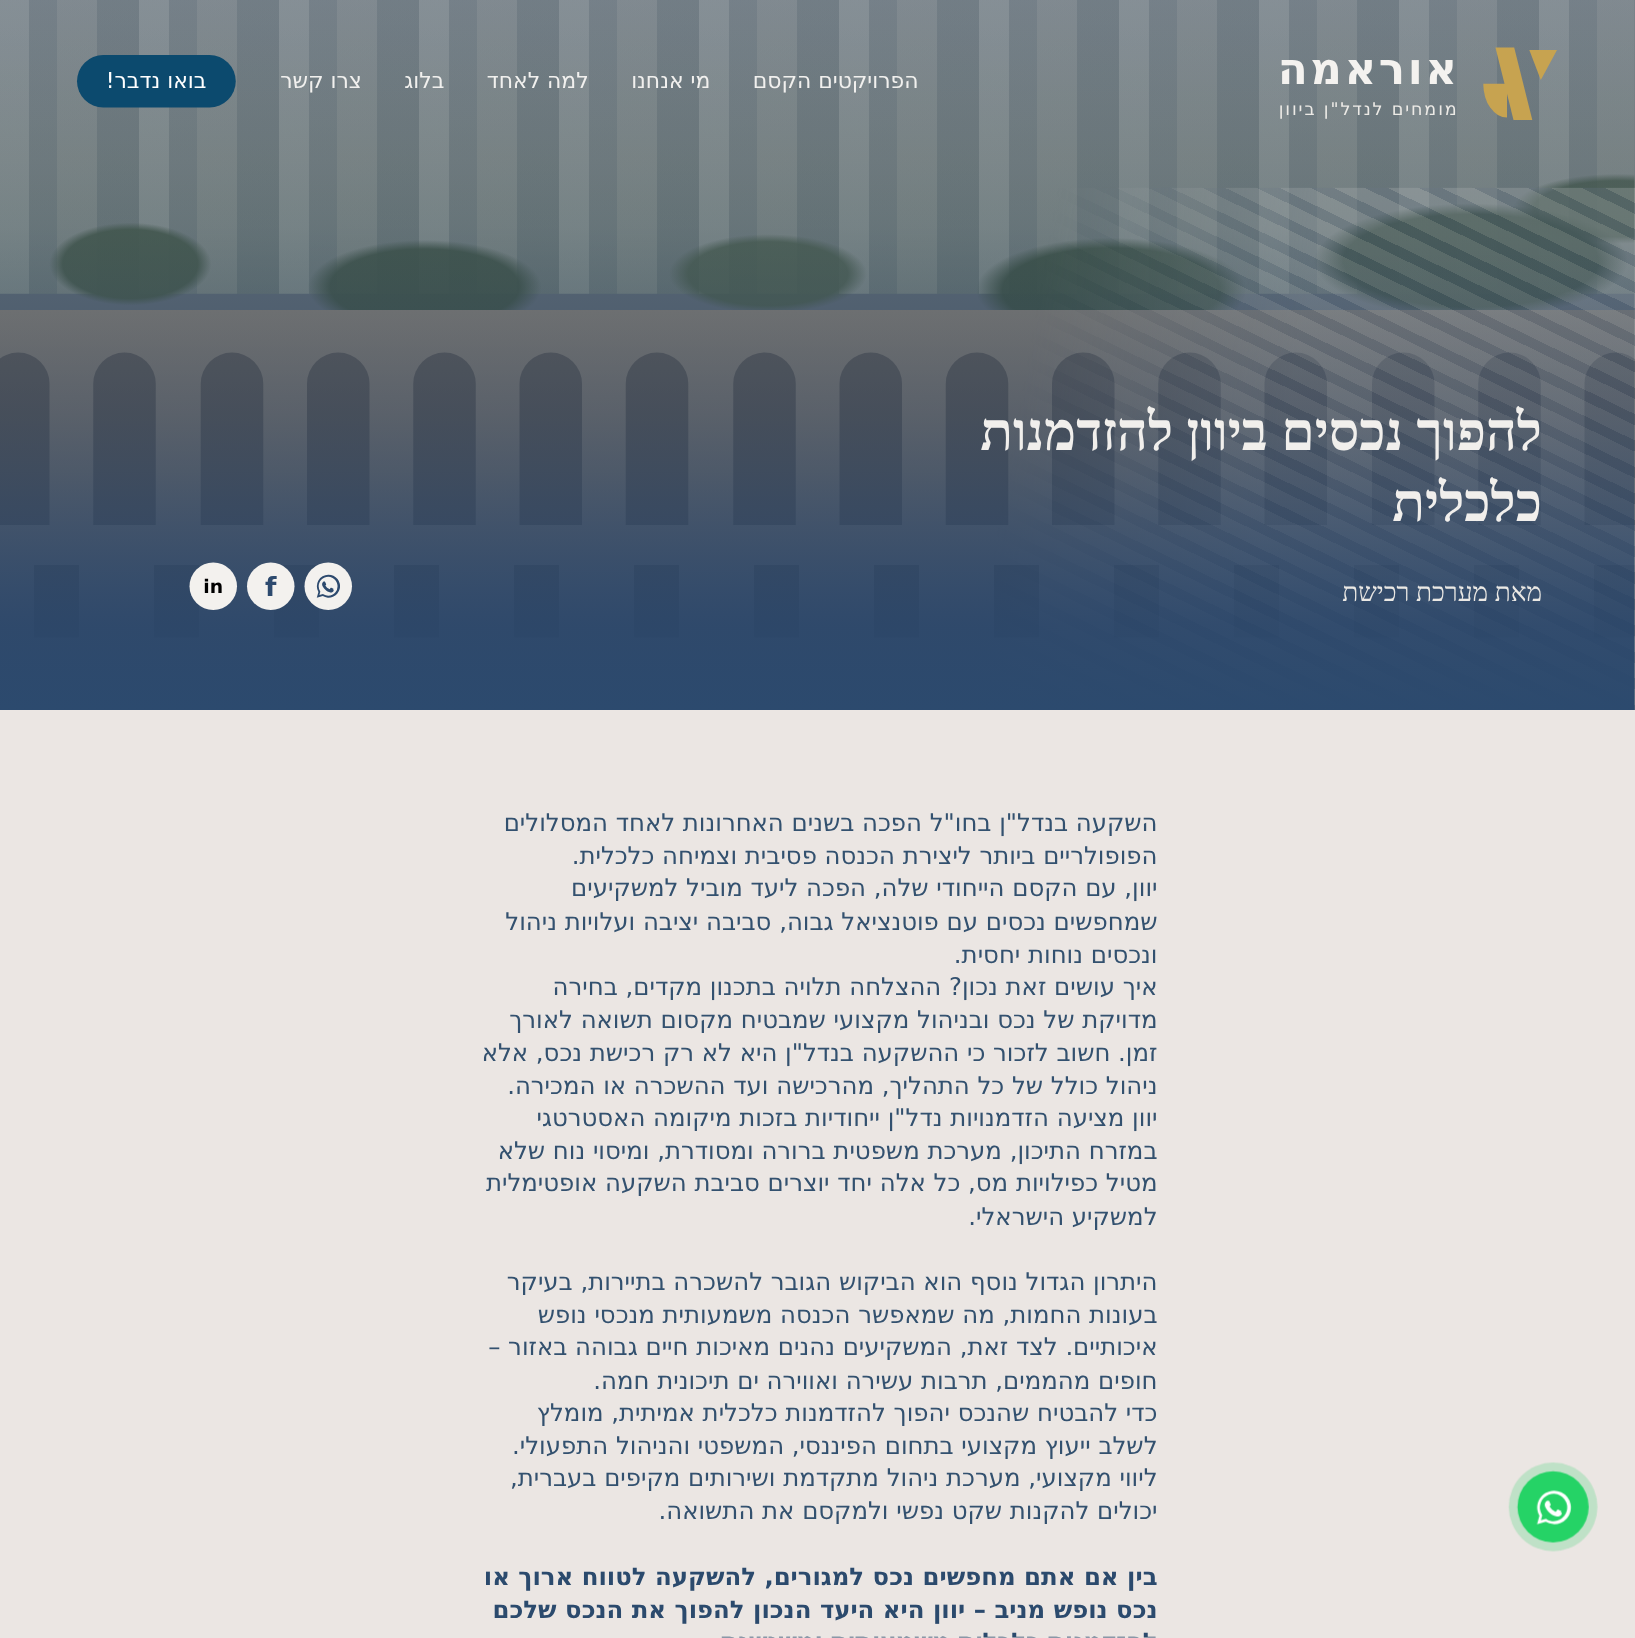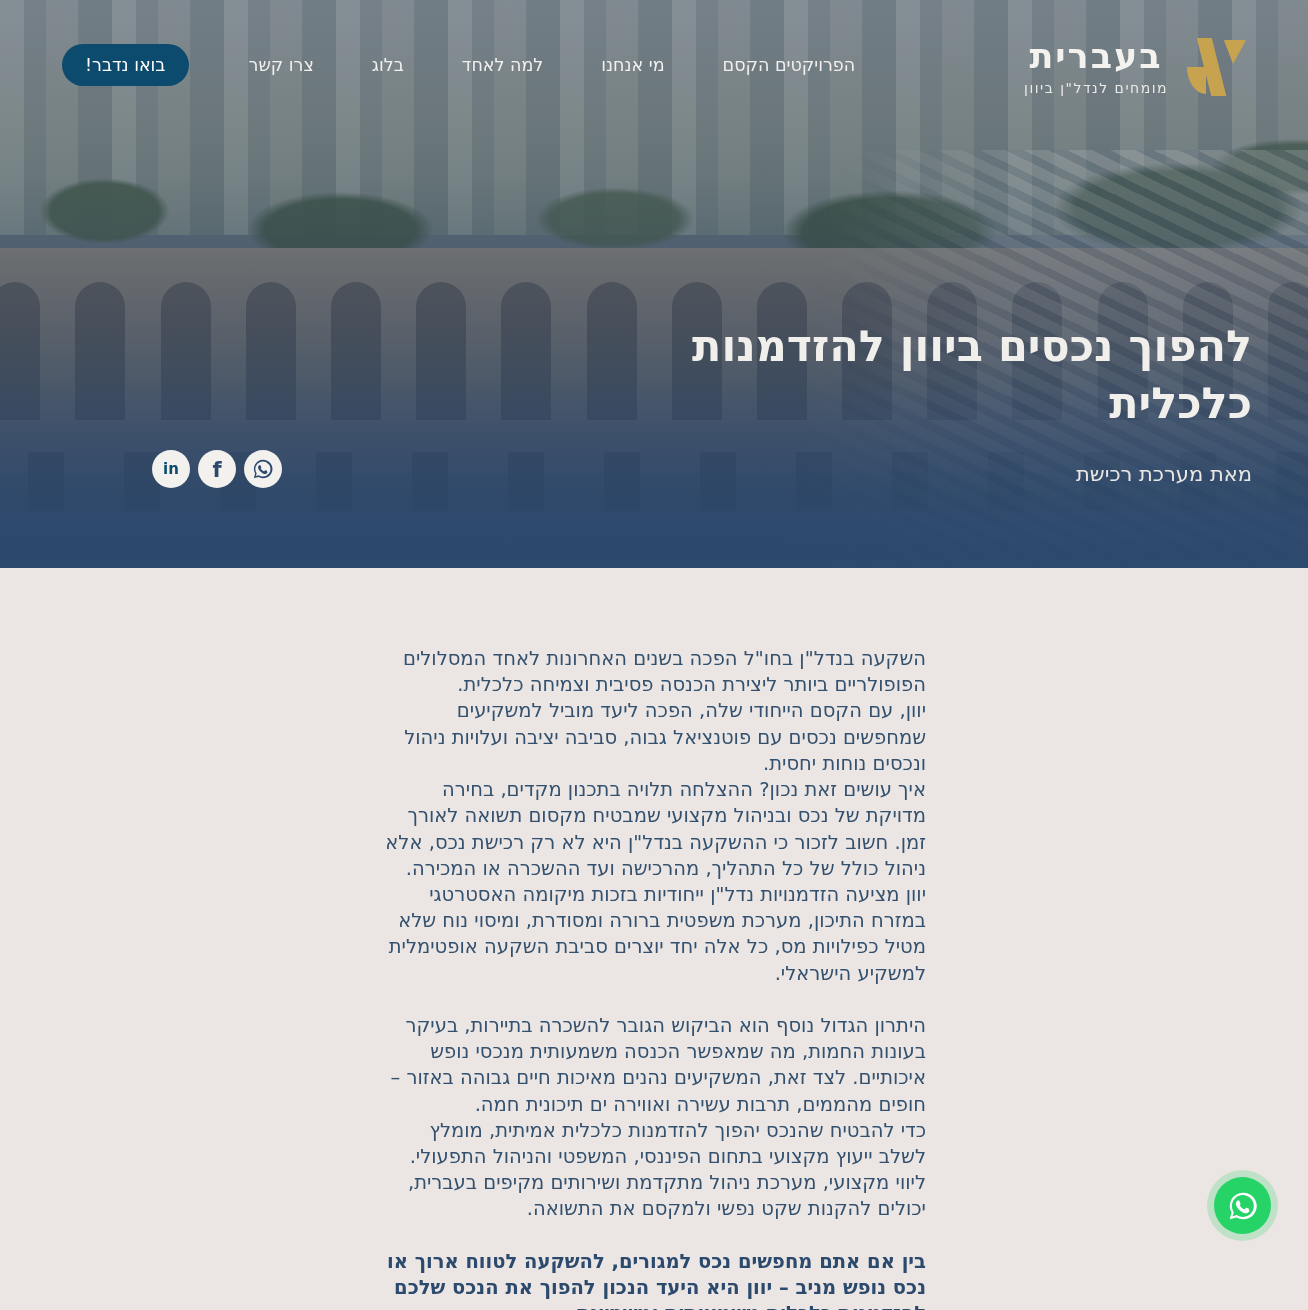--- a/index.html
+++ b/index.html
@@ -58,36 +58,36 @@
   .logo-wedge { position:absolute; right:0; top:4px; width:27px; height:24px;
     background:#c7a350; clip-path:polygon(18% 0, 100% 0, 52% 100%); }
   .logo-disc { position:absolute; left:3px; bottom:4px; width:19px; height:27px;
     background:#c7a350; border-radius:0 0 0 100%; }
   .logo-text { text-align:center; }
   .logo-name { font-size:35px; font-weight:700; color:#f4f2ef; letter-spacing:2px; line-height:1.05; }
   .logo-tagline { margin-top:5px; font-size:14px; color:#eceae6; letter-spacing:1.5px; }
 
   .nav-group { display:flex; align-items:center; gap:36px; padding-top:8px; }
   .nav-links { display:flex; align-items:center; gap:34px; list-style:none; }
-  .nav-links a { color:#f1f0ee; font-size:17.5px; text-decoration:none; white-space:nowrap; cursor:pointer;padding-left:24px; }
+  .nav-links a { color:#f1f0ee; font-size:17.5px; text-decoration:none; white-space:nowrap; cursor:pointer; }
   .cta-btn { border:none; background:#0c4a6e; color:#ffffff; font-family:inherit;
     font-size:17.5px; padding:11px 23px; border-radius:999px; cursor:pointer; white-space:nowrap; }
 
   
-  .hero-content { position:absolute; z-index:4; top:318px; right:56px; left:66px; text-align:right; }
+  .hero-content { position:absolute; z-index:4; top:318px; right:74px; left:66px; text-align:right;font-family:Liberation Serif, serif; }
   .hero-title { color:#f1efec; font-size:43px; font-weight:700; line-height:1.33;
     white-space:pre-line; }
   .hero-byline { margin-top:30px; color:#eae8e4; font-size:21px; }
 
   .social-row { position:absolute; z-index:4; left:152px; top:450px; display:flex; gap:8px; }
   .social-btn { width:38px; height:38px; border-radius:50%; background:#f3f1ee;
     display:flex; align-items:center; justify-content:center; cursor:pointer; }
   .social-btn svg { display:block; }
   .fb-glyph { font-size:21px; font-weight:700; color:#2d4a6e; line-height:1; margin-top:2px; }
-  .in-glyph { font-size:15px; font-weight:700; color:#0c4a6e; line-height:1; }
+  .in-glyph { font-size:15px; font-weight:700; color:#000000; line-height:1; }
 
   
   .content { padding-top:78px; }
   .article { width:544px; margin:0 auto; color:#33516f; font-size:19.5px;
     line-height:1.345; text-align:right; }
   .article p { white-space:pre-line; margin-bottom:26px; }
   .article p.strong { font-weight:700; color:#2b4a6d; margin-bottom:0; }
 
   
   .wa-float { position:fixed; right:37px; bottom:76px; width:57px; height:57px;
@@ -127,21 +127,21 @@
   </div>
 
   <header class="header">
     <div class="logo">
       <div class="logo-icon">
         <span class="logo-bar"></span>
         <span class="logo-wedge"></span>
         <span class="logo-disc"></span>
       </div>
       <div class="logo-text">
-        <div class="logo-name">בעברית</div>
+        <div class="logo-name">אוראמה</div>
         <div class="logo-tagline">מומחים לנדל"ן ביוון</div>
       </div>
     </div>
 
     <div class="nav-group">
       <nav>
         <ul class="nav-links">
           <li><a href="#">הפרויקטים הקסם</a></li>
           <li><a href="#">מי אנחנו</a></li>
           <li><a href="#">למה לאחד</a></li>

